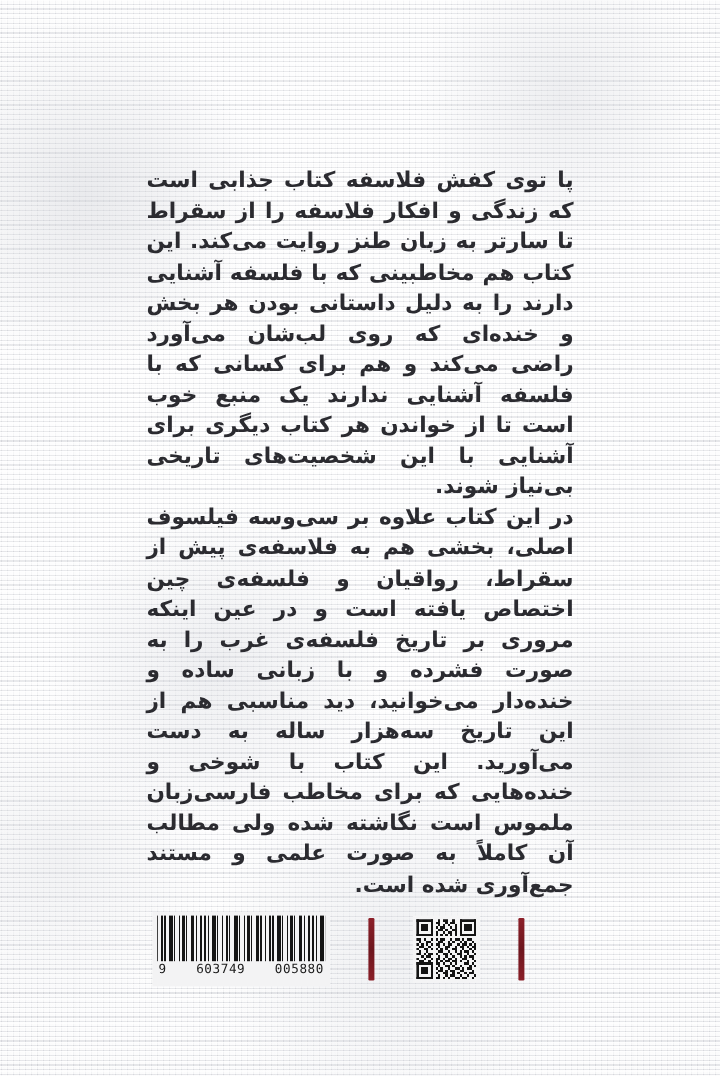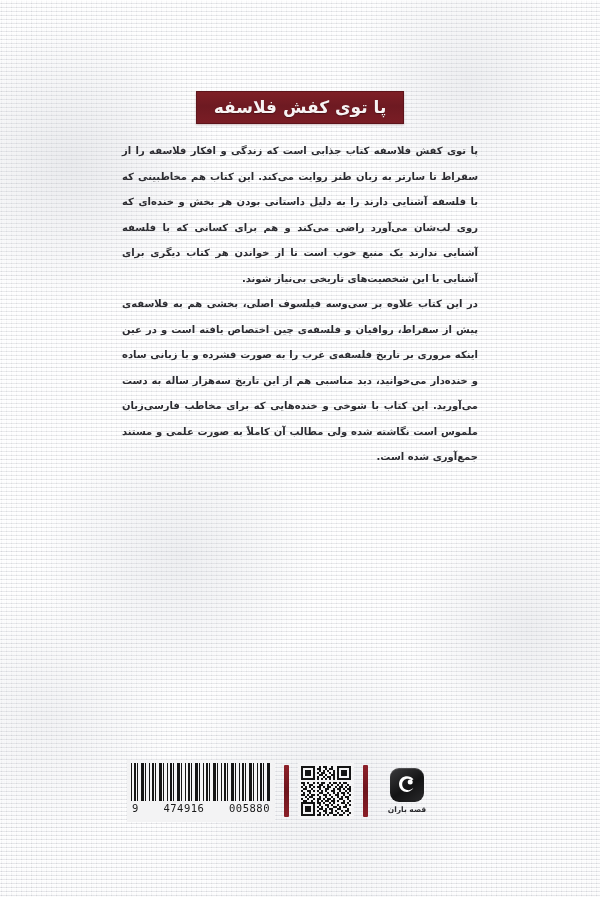--- a/index.html
+++ b/index.html
@@ -88,21 +88,21 @@
 
   
   .blurb {
     position: absolute;
     top: 138px;
     right: 122px;
     width: 356px;
     text-align: justify;
     text-align-last: right;
     color: #2b2b30;
-    font-size: 10px;
+    font-size: 18px;
     line-height: 25.5px;
     font-weight: bold;
   }
   .blurb p {
     margin: 0;
     text-align: justify;
     text-align-last: right;
   }
 
   
@@ -195,36 +195,33 @@
     font-weight: bold;
     color: #2a2a2e;
     white-space: nowrap;
   }
 </style>
 </head>
 <body>
 
 <div class="page">
 
-  <div class="banner">
-    <span class="banner-title">پا توی کفش فلاسفه</span>
-  </div>
 
   <div class="blurb">
     <p>پا توی کفش فلاسفه کتاب جذابی است که زندگی و افکار فلاسفه را از سقراط تا سارتر به زبان طنز روایت می‌کند. این کتاب هم مخاطبینی که با فلسفه آشنایی دارند را به دلیل داستانی بودن هر بخش و خنده‌ای که روی لب‌شان می‌آورد راضی می‌کند و هم برای کسانی که با فلسفه آشنایی ندارند یک منبع خوب است تا از خواندن هر کتاب دیگری برای آشنایی با این شخصیت‌های تاریخی بی‌نیاز شوند.</p>
     <p>در این کتاب علاوه بر سی‌وسه فیلسوف اصلی، بخشی هم به فلاسفه‌ی پیش از سقراط، رواقیان و فلسفه‌ی چین اختصاص یافته است و در عین اینکه مروری بر تاریخ فلسفه‌ی غرب را به صورت فشرده و با زبانی ساده و خنده‌دار می‌خوانید، دید مناسبی هم از این تاریخ سه‌هزار ساله به دست می‌آورید. این کتاب با شوخی و خنده‌هایی که برای مخاطب فارسی‌زبان ملموس است نگاشته شده ولی مطالب آن کاملاً به صورت علمی و مستند جمع‌آوری شده است.</p>
   </div>
 
   <div class="footer">
 
     <div class="barcode-block">
       <div class="barcode-bars"></div>
       <div class="barcode-digits">
         <span>9</span>
-        <span>474916</span>
+        <span>603749</span>
         <span>005880</span>
       </div>
     </div>
 
     <div class="divider"></div>
 
     <div class="qr-block">
       <svg class="qr-canvas" viewBox="0 0 25 25" shape-rendering="crispEdges">
         <rect width="25" height="25" fill="#f4f4f5"></rect>
         <g fill="#141414">
@@ -406,25 +403,16 @@
           <rect x="13" y="24" width="1" height="1"></rect>
             <rect x="16" y="24" width="2" height="1"></rect>
           <rect x="19" y="24" width="2" height="1"></rect>
             <rect x="23" y="24" width="1" height="1"></rect>
         </g>
       </svg>
     </div>
 
     <div class="divider"></div>
 
-    <div class="publisher">
-      <div class="publisher-mark">
-        <svg width="24" height="24" viewBox="0 0 24 24">
-          <path d="M18.5 6.2c-1.9-2.3-4.9-3.5-7.9-2.9C6.4 4.1 3.6 7.8 4.1 12c0.5 4.2 4.1 7.2 8.2 6.9 2.6-0.2 4.8-1.7 6-3.8-1.6 1.5-3.7 2.3-5.9 2-3.2-0.4-5.5-3.2-5.2-6.3 0.3-3.1 3-5.4 6-5.1 1.4 0.1 2.6 0.7 3.5 1.6z" fill="#ffffff"></path>
-          <circle cx="15.2" cy="9.1" r="2.5" fill="#ffffff"></circle>
-        </svg>
-      </div>
-      <span class="publisher-name">قصه باران</span>
-    </div>
 
   </div>
 
 </div>
 
 </body></html>

